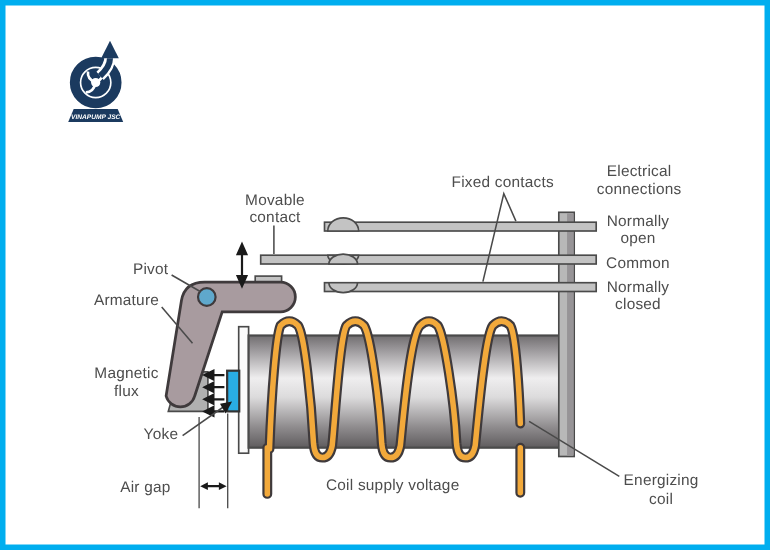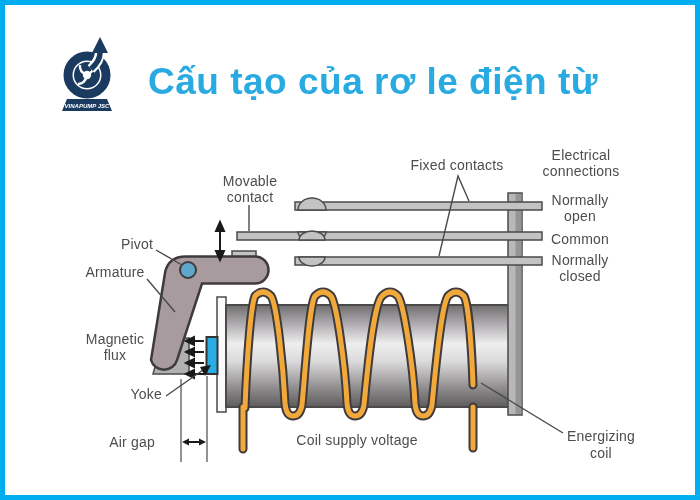--- a/index.html
+++ b/index.html
@@ -32,21 +32,20 @@
       <path d="M42 44 Q40 53 33 53" stroke="#ffffff" stroke-width="2.4" fill="none"></path>
       <path d="M42 44 Q34 41 35 34" stroke="#ffffff" stroke-width="2.4" fill="none"></path>
       <path d="M46 38 Q55 30 55 20" stroke="#ffffff" stroke-width="10" fill="none"></path>
       <path d="M46 38 Q55 30 55 22" stroke="#1b3a5f" stroke-width="5.5" fill="none"></path>
       <polygon points="47,22 63,22 55,6" fill="#1b3a5f"></polygon>
       <polygon points="22,68 62,68 67,80 17,80" fill="#1b3a5f"></polygon>
     </g>
     <text x="42" y="77" text-anchor="middle" font-size="6" font-weight="bold" font-style="italic" fill="#ffffff">VINAPUMP JSC</text>
   </svg>
 
-  <div class="title">Cấu tạo của rơ le điện từ</div>
 
   <svg class="diagram" width="700" height="500" viewBox="0 0 700 500">
     <defs>
       <linearGradient id="cyl" x1="0" y1="0" x2="0" y2="1">
         <stop offset="0" stop-color="#716e70"></stop>
         <stop offset="0.12" stop-color="#999699"></stop>
         <stop offset="0.38" stop-color="#efeeef"></stop>
         <stop offset="0.55" stop-color="#dcdbdc"></stop>
         <stop offset="0.82" stop-color="#8e8b8d"></stop>
         <stop offset="1" stop-color="#5f5c5e"></stop>

